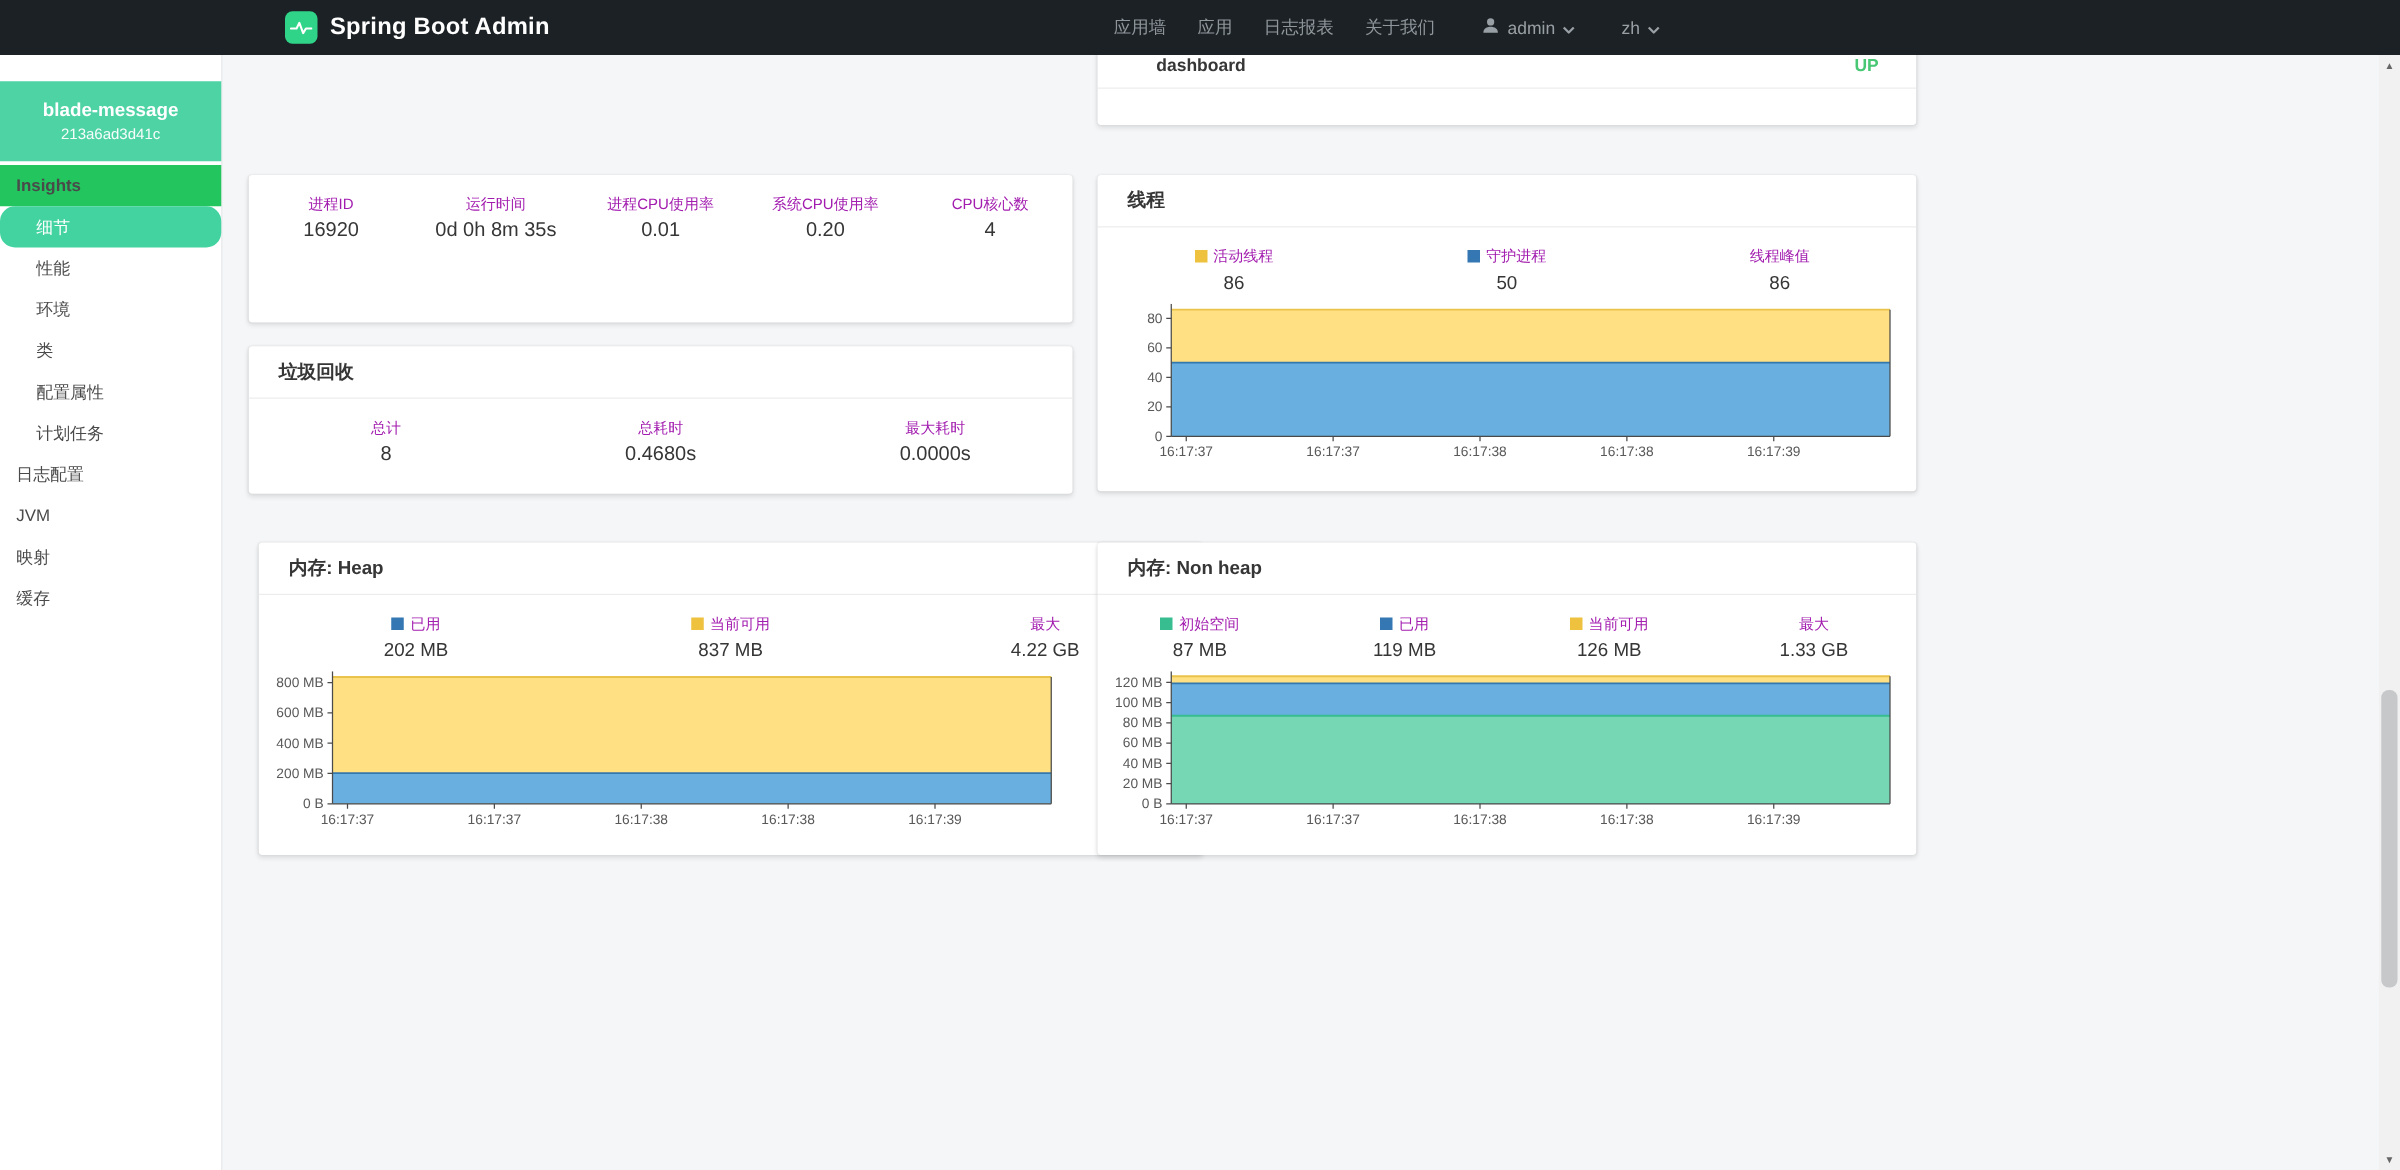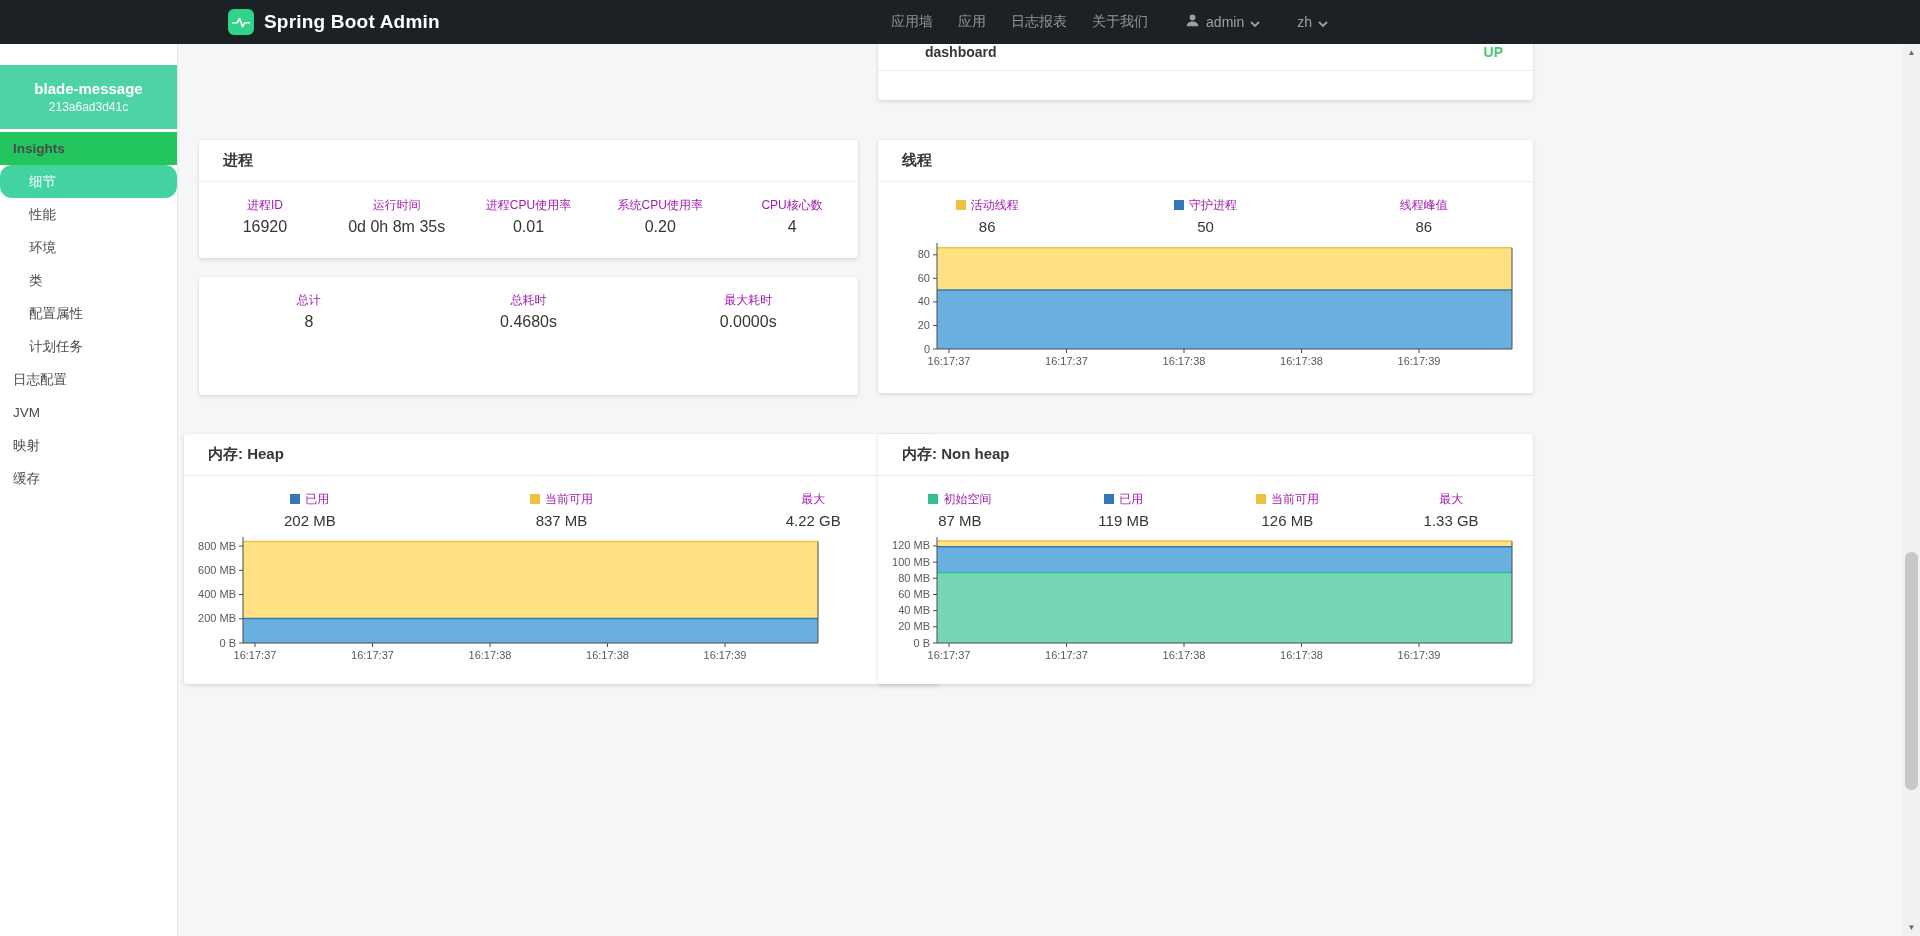--- a/index.html
+++ b/index.html
@@ -38,21 +38,21 @@
   .side-item.active{background:var(--accent);color:#fff;}
   
   .content{position:absolute;top:44px;left:178px;width:1725px;height:892px;background:var(--content-bg);}
   .card{position:absolute;background:#fff;border-radius:3px;box-shadow:0 2px 4px rgba(10,10,10,.10),0 0 2px rgba(10,10,10,.08);}
   .card-header{height:42px;display:flex;align-items:center;padding:0 24px;border-bottom:1px solid #ededed;font-size:15px;font-weight:bold;color:#363636;}
   .status-card{left:700px;top:-24px;width:655px;height:80px;}
   .status-row{display:flex;justify-content:space-between;align-items:center;padding:22px 30px 8px 47px;border-bottom:1px solid #ededed;font-size:14px;font-weight:bold;line-height:20px;cursor:pointer;}
   .process-card{left:21px;top:96px;width:659px;height:118px;}
   .gc-card{left:21px;top:233px;width:659px;height:118px;}
   .threads-card{left:700px;top:96px;width:655px;height:253px;}
-  .heap-card{left:6px;top:390px;width:755px;height:250px;}
+  .heap-card{left:29px;top:390px;width:755px;height:250px;}
   .nonheap-card{left:700px;top:390px;width:655px;height:250px;}
   .stats{display:flex;padding-top:16px;}
   .stat{flex:1;text-align:center;}
   .stat-label{font-size:12px;color:#a21caf;display:flex;align-items:center;justify-content:center;gap:5px;line-height:14px;}
   .stat-value{font-size:16px;color:#363636;margin-top:6px;line-height:18px;}
   .legend-value{font-size:15px;}
   .sq{display:inline-block;width:10px;height:10px;}
   .chart{position:absolute;left:7px;top:103px;}
   .tick{font-family:"Liberation Sans",sans-serif;font-size:11px;fill:#595959;}
   
@@ -131,23 +131,20 @@
 <main class="content">
 
   <section class="card status-card">
     <div class="status-row">
       <span class="status-app">dashboard</span>
       <span class="status-up" style="color: rgb(72, 199, 116);">UP</span>
     </div>
   </section>
 
   <section class="card process-card">
-    <header class="card-header">
-      <span>进程</span>
-    </header>
     <div class="stats">
         <div class="stat">
           <div class="stat-label">进程ID</div>
           <div class="stat-value">16920</div>
         </div>
         <div class="stat">
           <div class="stat-label">运行时间</div>
           <div class="stat-value">0d 0h 8m 35s</div>
         </div>
         <div class="stat">
@@ -159,20 +156,23 @@
           <div class="stat-value">0.20</div>
         </div>
         <div class="stat">
           <div class="stat-label">CPU核心数</div>
           <div class="stat-value">4</div>
         </div>
       </div>
   </section>
 
   <section class="card gc-card">
+    <header class="card-header">
+      <span>垃圾回收</span>
+    </header>
     <div class="stats">
         <div class="stat">
           <div class="stat-label">总计</div>
           <div class="stat-value">8</div>
         </div>
         <div class="stat">
           <div class="stat-label">总耗时</div>
           <div class="stat-value">0.4680s</div>
         </div>
         <div class="stat">

